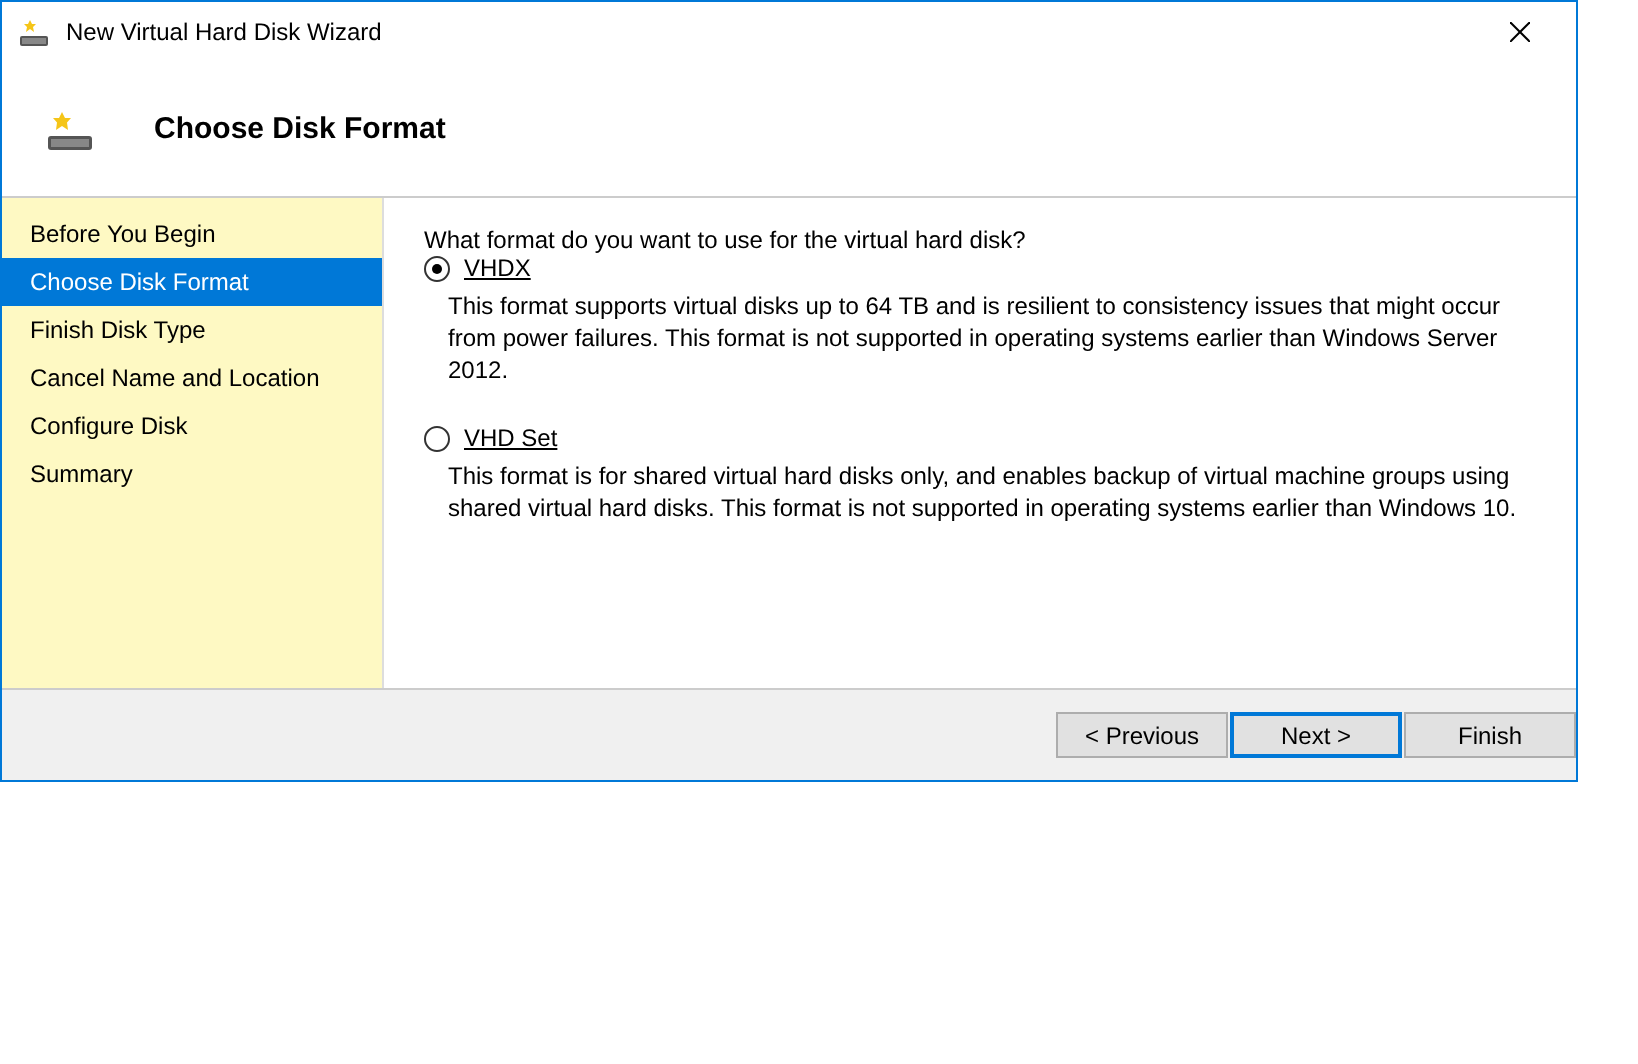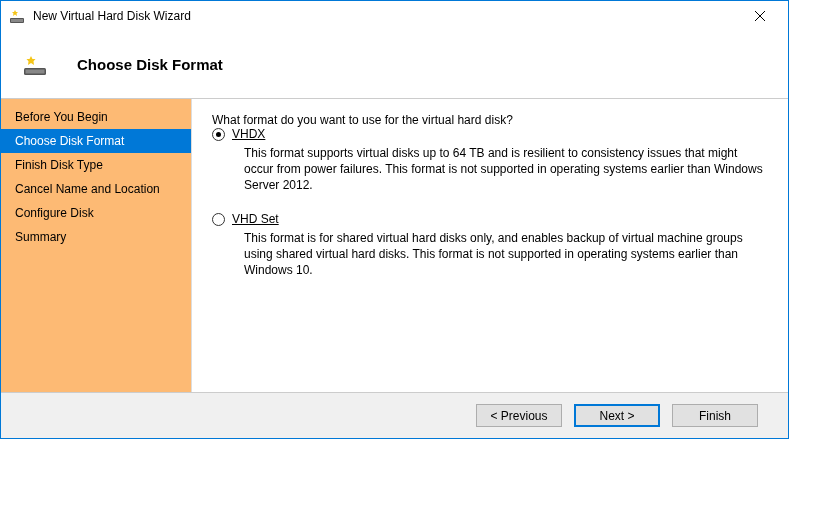--- a/index.html
+++ b/index.html
@@ -8,21 +8,21 @@
       padding: 0;
     }
     body {
       font-family: "Segoe UI", Tahoma, Geneva, sans-serif;
       font-size: 12px;
       background: #fff;
       color: #000;
     }
     .wizard-window {
       width: 789px;
-      height: 439px;
+      height: 391px;
       border: 1px solid #0078d7;
       background: #fff;
       display: flex;
       flex-direction: column;
     }
     .titlebar {
       height: 30px;
       display: flex;
       align-items: center;
       padding: 0 8px;
@@ -71,21 +71,21 @@
       font-weight: bold;
       color: #000;
     }
     .body-section {
       flex: 1;
       display: flex;
       overflow: hidden;
     }
     .sidebar {
       width: 191px;
-      background: #fdba74;
+      background: #fef9c3;
       border-right: 1px solid #ddd;
       padding-top: 6px;
     }
     .sidebar-item {
       padding: 5px 14px;
       font-size: 12px;
       cursor: pointer;
       color: #000;
     }
     .sidebar-item.selected {
@@ -125,34 +125,34 @@
       background: #000;
       border-radius: 50%;
       top: 3px;
       left: 3px;
     }
     .radio-label {
       font-size: 12px;
     }
     .option-description {
       font-size: 12px;
-      margin-left: 32px;
+      margin-left: 12px;
       margin-top: 4px;
       margin-bottom: 18px;
       line-height: 1.35;
       color: #000;
     }
     .footer {
       height: 46px;
       border-top: 1px solid #ccc;
       display: flex;
       align-items: center;
       justify-content: flex-end;
-      padding-right: 30px;
-      gap: 12px;
+      padding-right: 0;
+      gap: 1px;
       background: #f0f0f0;
     }
     .wiz-button {
       min-width: 86px;
       height: 23px;
       background: #e1e1e1;
       border: 1px solid #adadad;
       font-size: 12px;
       font-family: inherit;
       cursor: pointer;

